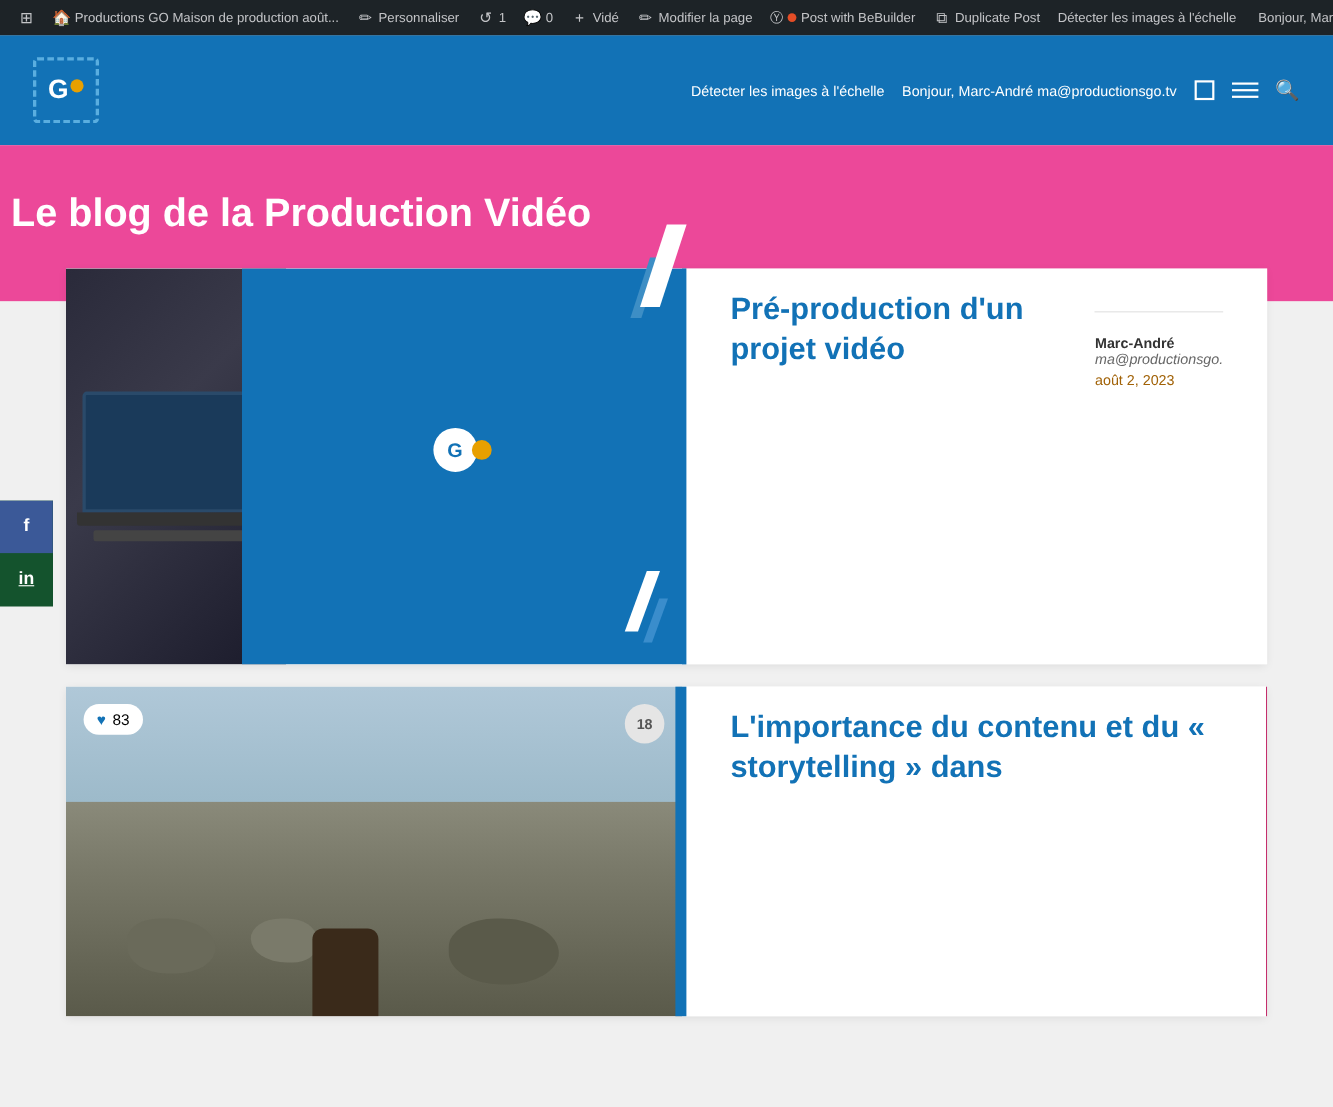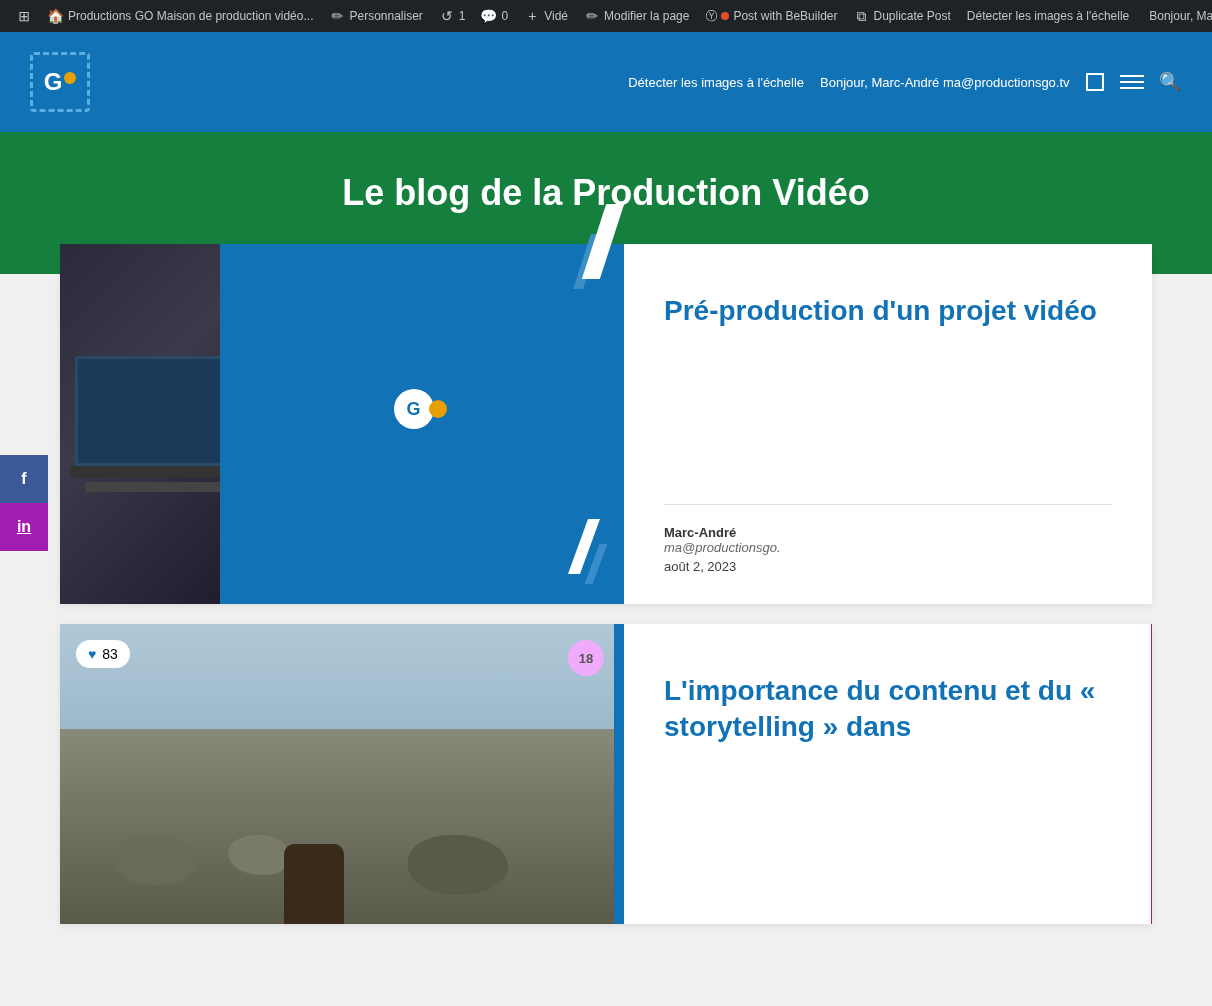--- a/index.html
+++ b/index.html
@@ -94,23 +94,22 @@
       background: white;
     }
     .search-icon-header {
       color: white;
       font-size: 18px;
       cursor: pointer;
     }
 
     
     .hero {
-      background: #15803d;
-      text-align: center;
-      padding: 40px 20px 60px;
+      background: #ec4899;
+      padding: 40px 10px 60px;
       position: relative;
     }
     .hero h1 {
       color: white;
       font-size: 36px;
       font-weight: bold;
     }
 
     
     .main-content {
@@ -134,21 +133,21 @@
       height: 48px;
       display: flex;
       align-items: center;
       justify-content: center;
       color: white;
       font-weight: bold;
       font-size: 16px;
       cursor: pointer;
     }
     .social-btn.fb { background: #3b5998; }
-    .social-btn.li { background: #a21caf; text-decoration: underline; }
+    .social-btn.li { background: #14532d; text-decoration: underline; }
 
     
     .blog-grid {
       display: flex;
       flex-direction: column;
       gap: 0;
       max-width: 1100px;
       margin: 0 auto;
     }
 
@@ -231,23 +230,22 @@
       right: 20px;
       width: 8px;
       height: 40px;
       background: #3a8dcc;
       transform: skewX(-20deg);
     }
 
     
     .card-content-side {
       flex: 1;
-      padding: 49px 40px 30px;
-      display: flex;
-      flex-direction: column;
+      padding: 19px 40px 30px;
+      display: flex;
       justify-content: space-between;
       border-left: 4px solid #1272b6;
     }
 
     .card-title {
       color: #1272b6;
       font-size: 28px;
       font-weight: bold;
       line-height: 1.3;
       margin-bottom: 20px;
@@ -270,21 +268,21 @@
     }
     .card-author-name {
       font-weight: bold;
       color: #333;
     }
     .card-author-email {
       color: #666;
       font-style: italic;
     }
     .card-date {
-      color: #404040;
+      color: #a16207;
       font-size: 13px;
       margin-top: 4px;
     }
 
     .read-more-btn {
       background: #d0d0d0;
       color: #555;
       border: none;
       padding: 14px 28px;
       font-size: 14px;
@@ -307,21 +305,21 @@
       align-items: center;
       gap: 6px;
       z-index: 10;
     }
     .like-icon { color: #1272b6; }
 
     .count-badge {
       position: absolute;
       top: 16px;
       right: 16px;
-      background: #f0abfc;
+      background: #e5e5e5;
       border-radius: 50%;
       width: 36px;
       height: 36px;
       display: flex;
       align-items: center;
       justify-content: center;
       font-size: 13px;
       font-weight: bold;
       color: #555;
       z-index: 10;
@@ -391,21 +389,21 @@
   </style>
 </head>
 <body>
 
 <div class="admin-bar">
   <div class="admin-bar-item">
     <span class="admin-bar-icon">⊞</span>
   </div>
   <div class="admin-bar-item">
     <span class="admin-bar-icon">🏠</span>
-    <span>Productions GO Maison de production vidéo...</span>
+    <span>Productions GO Maison de production août...</span>
   </div>
   <div class="admin-bar-item">
     <span class="admin-bar-icon">✏</span>
     <span>Personnaliser</span>
   </div>
   <div class="admin-bar-item">
     <span class="admin-bar-icon">↺</span>
     <span>1</span>
   </div>
   <div class="admin-bar-item">

